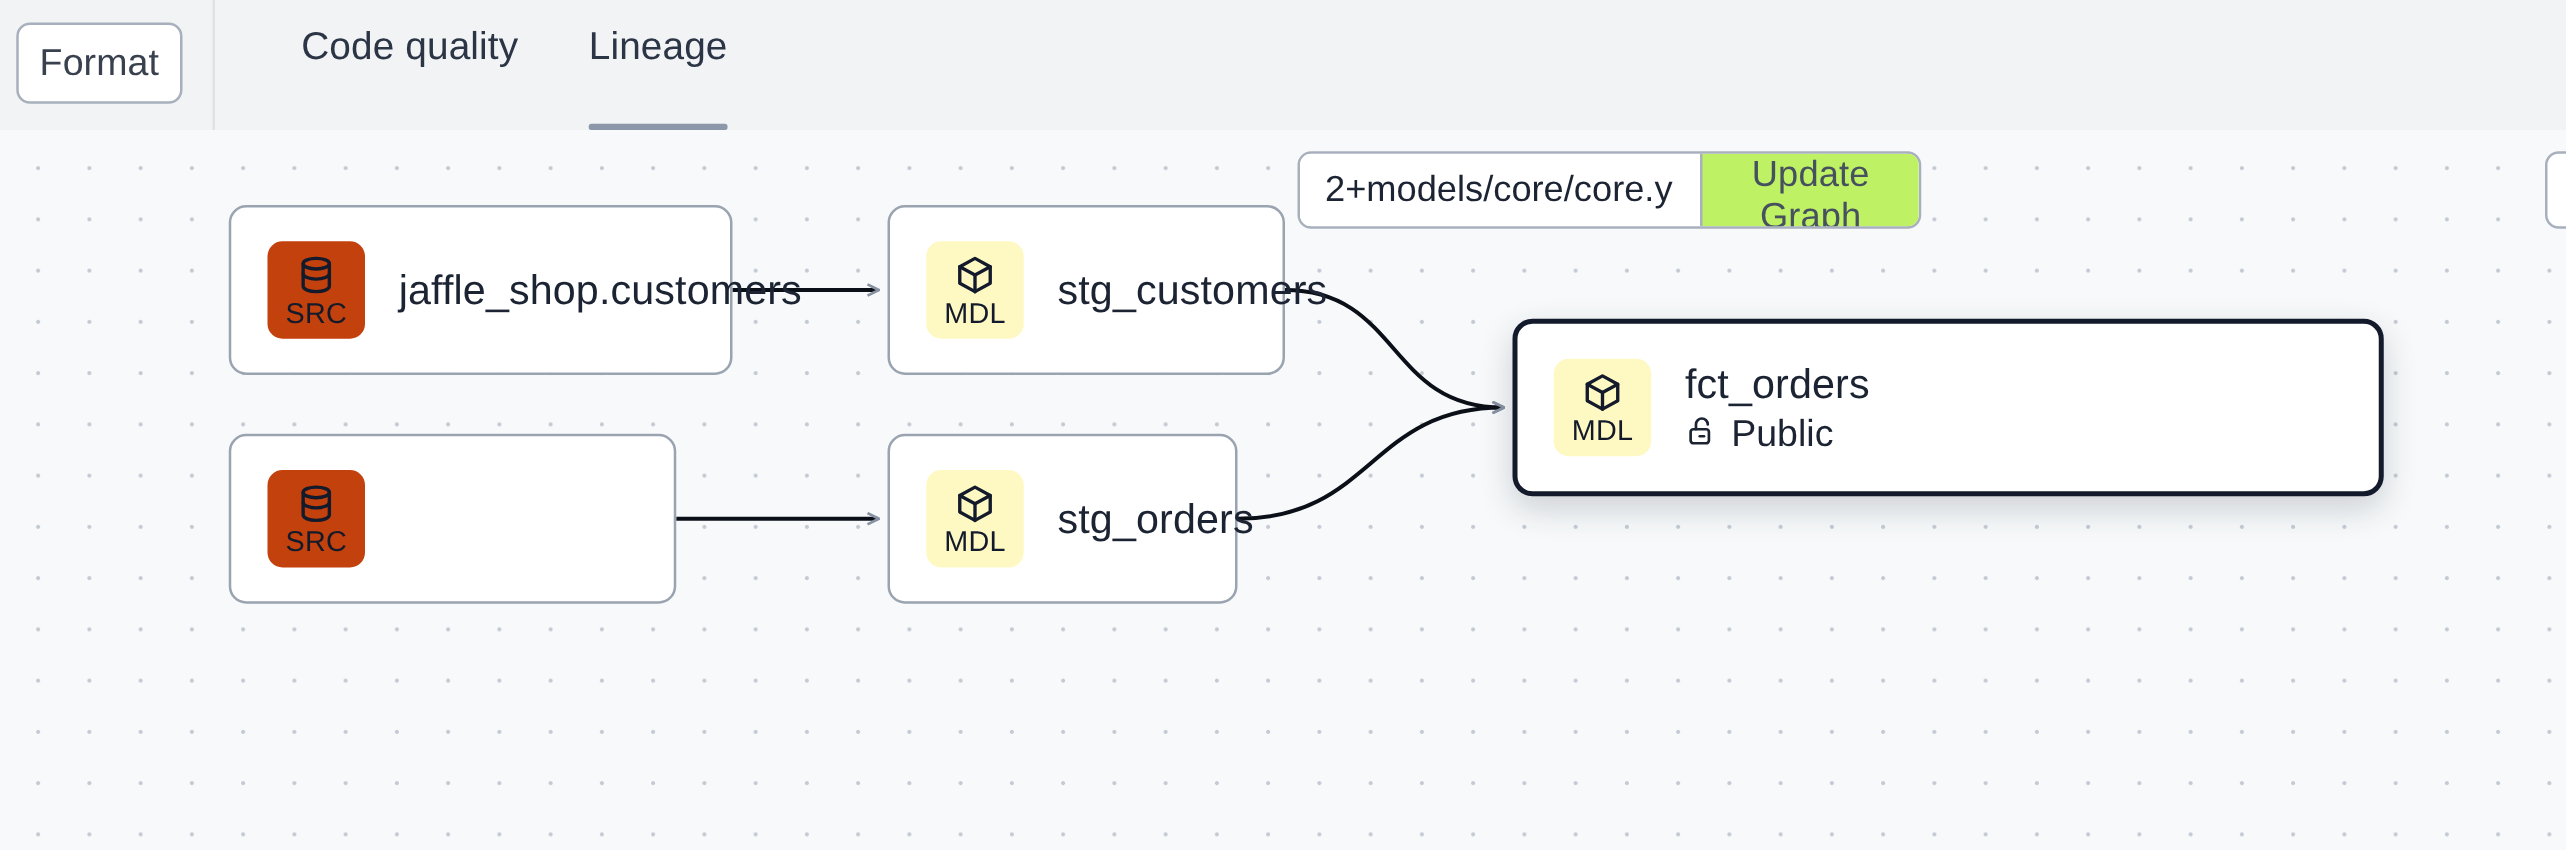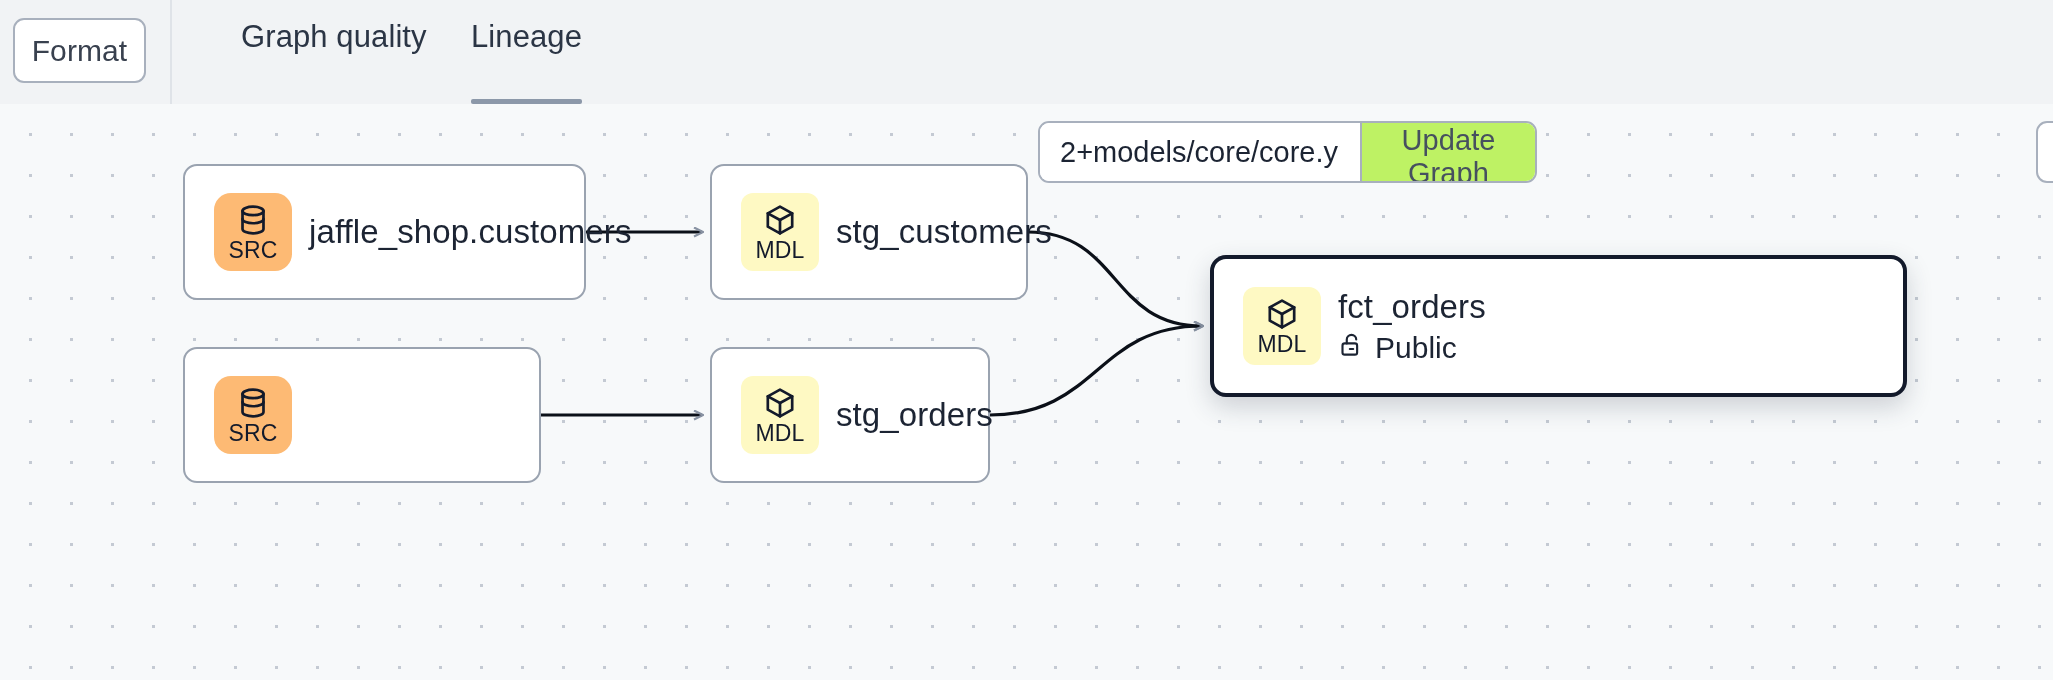--- a/index.html
+++ b/index.html
@@ -129,33 +129,33 @@
     width: 78px;
     height: 78px;
     border-radius: 12px;
     flex: 0 0 auto;
     display: flex;
     flex-direction: column;
     align-items: center;
     justify-content: center;
     margin-left: 29px;
   }
-  .badge-src { background: #fdba74; border-radius: 17px; }
+  .badge-src { background: #c2410c; }
   .badge-mdl { background: #fef9c3; }
   .badge svg { display: block; }
   .badge-label {
     font-size: 23px;
     color: #131a2b;
     line-height: 23px;
     margin-top: 2px;
     letter-spacing: .2px;
   }
 
   .node-body {
-    margin-left: 17px;
+    margin-left: 27px;
     display: flex;
     flex-direction: column;
     justify-content: center;
   }
   .node-title {
     font-size: 33px;
     color: #1c2433;
     line-height: 40px;
     white-space: nowrap;
     letter-spacing: .1px;
@@ -234,21 +234,21 @@
 <div class="app">
 
   <div class="topbar">
 
     <div class="topbar-left">
       <div class="format-button">Format</div>
     </div>
 
     <div class="tabs">
       <div class="tab tab-code-quality">
-        <span>Graph quality</span>
+        <span>Code quality</span>
       </div>
       <div class="tab tab-lineage">
         <span>Lineage</span>
         <div class="tab-underline"></div>
       </div>
     </div>
   </div>
 
   <div class="canvas">
 

